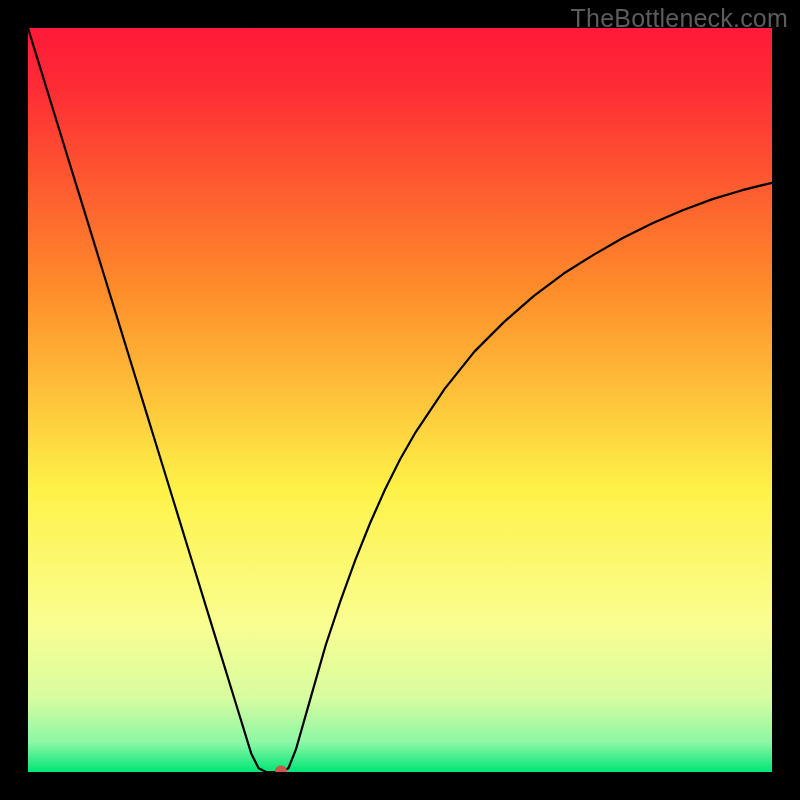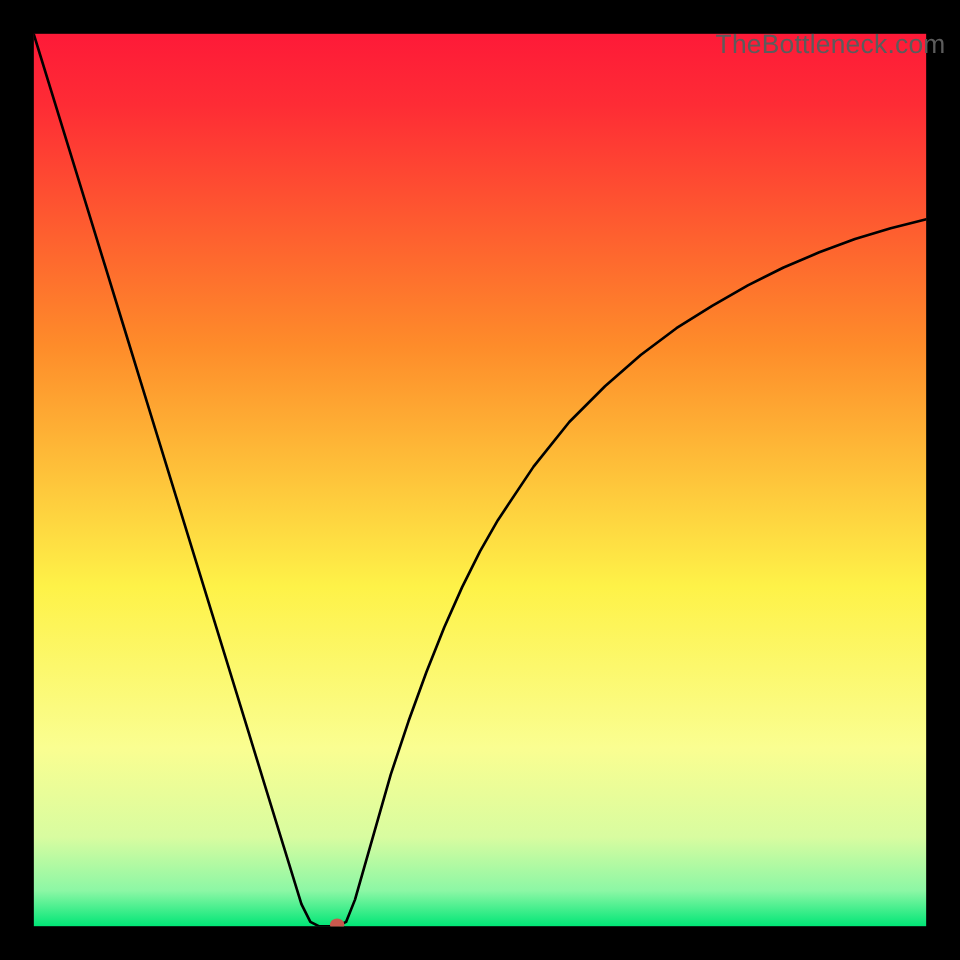--- a/index.html
+++ b/index.html
@@ -15,25 +15,24 @@
     position: relative;
     width: 800px;
     height: 800px;
     background: #000000;
   }
   .watermark {
     position: absolute;
     top: 4px;
     right: 12px;
     color: #5c5c5c;
-    font-size: 22px;
+    font-size: 25px;
     font-weight: 400;
     letter-spacing: 0.2px;
     z-index: 5;
-    margin-top: 20px;
   }
   .plot-area {
     position: absolute;
     left: 28px;
     top: 28px;
     width: 744px;
     height: 744px;
     z-index: 1;
   }
   .plot-area svg {

